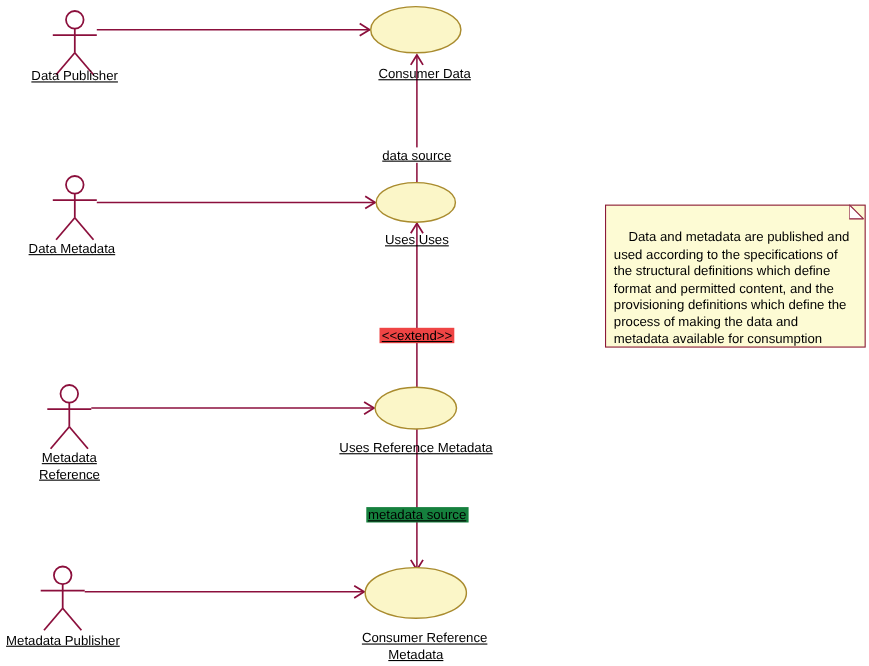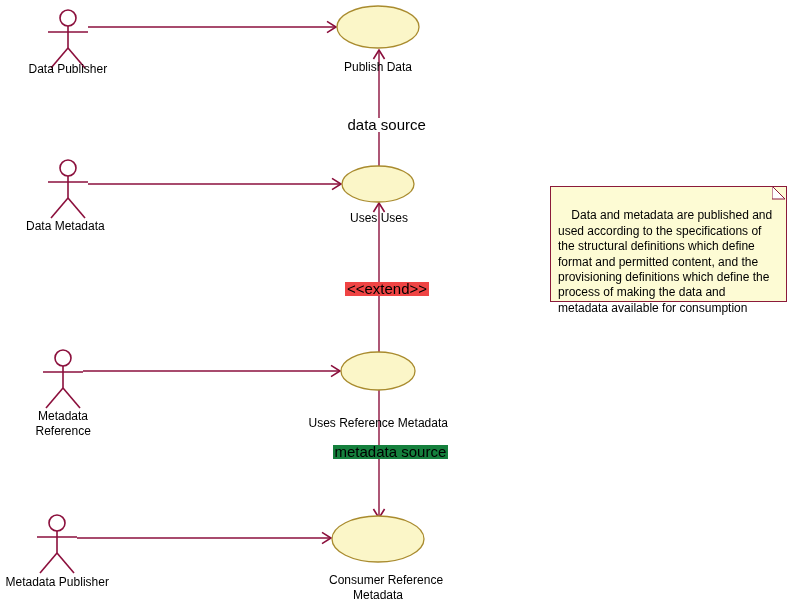--- a/index.html
+++ b/index.html
@@ -27,31 +27,33 @@
     height: 605px;
   }
   .label {
     position: absolute;
     font-family: "Liberation Sans", sans-serif;
     font-size: 12px;
     color: #000000;
     text-align: right;
     white-space: pre;
     line-height: 14px;
+    text-decoration: underline;
   }
   .actor-label {
     font-size: 12px;
   }
   .usecase-label {
     font-size: 12px;
   }
   .edge-label {
-    font-size: 15px;
+    font-size: 12px;
     background: #ffffff;
     padding: 0 2px;
+    margin-top: 16px;
   }
   .note {
     position: absolute;
     box-sizing: border-box;
     background: #FDFBD4;
     border: 1px solid #8B1A3A;
     font-family: "Liberation Sans", sans-serif;
     font-size: 12px;
     line-height: 15.4px;
     color: #000000;
@@ -143,28 +145,28 @@
 
   <div id="labels-layer">
       <div class="label actor-label" style="left: 28.5px; top: 62px; width: auto; white-space: pre;">Data Publisher</div>
       <div class="label actor-label" style="left: 26px; top: 219px; width: auto; white-space: pre;">Data Metadata</div>
       <div class="label actor-label" style="left: 38px; top: 409px; width: auto; white-space: pre;">Metadata</div>
       <div class="label actor-label" style="left: 35.5px; top: 424px; width: auto; white-space: pre;">Reference</div>
       <div class="label actor-label" style="left: 5.5px; top: 575px; width: auto; white-space: pre;">Metadata Publisher</div>
       <div class="label edge-label" style="left: 345.5px; top: 118px; width: auto; white-space: pre; background: rgb(255, 255, 255);">data source</div>
       <div class="label edge-label" style="left: 345px; top: 282px; width: auto; white-space: pre; background: #ef4444;">&lt;&lt;extend&gt;&gt;</div>
       <div class="label edge-label" style="left: 332.5px; top: 445px; width: auto; white-space: pre; background: #15803d;">metadata source</div>
-      <div class="label usecase-label" style="left: 344px; top: 60px; width: auto; white-space: pre;">Publish Data</div>
+      <div class="label usecase-label" style="left: 344px; top: 60px; width: auto; white-space: pre;">Consumer Data</div>
       <div class="label usecase-label" style="left: 350px; top: 211px; width: auto; white-space: pre;">Uses Uses</div>
-      <div class="label usecase-label" style="left: 308.5px; top: 400px; width: auto; white-space: pre; margin-top: 16px;">Uses Reference Metadata</div>
+      <div class="label usecase-label" style="left: 308.5px; top: 400px; width: auto; white-space: pre;">Uses Reference Metadata</div>
       <div class="label usecase-label" style="left: 329px; top: 573px; width: auto; white-space: pre;">Consumer Reference</div>
       <div class="label usecase-label" style="left: 353px; top: 588px; width: auto; white-space: pre;">Metadata</div>
     </div>
 
-  <div class="note" id="note-box" style="left: 550px; top: 186px; width: 237px; height: 116px; background: rgb(253, 251, 212); border-color: rgb(139, 26, 58);">
+  <div class="note" id="note-box" style="left: 550px; top: 186px; width: 237px; height: 130px; background: rgb(253, 251, 212); border-color: rgb(139, 26, 58);">
     <span>Data and metadata are published and used according to the specifications of the structural definitions which define format and permitted content, and the provisioning definitions which define the process of making the data and metadata available for consumption</span>
   <svg width="15" height="15" style="position: absolute; right: -1px; top: -1px;">
         <path d="M 0,0 L 13,13 L 0,13 Z" fill="#ffffff" stroke="none"></path>
         <path d="M 0,0 L 13,13" fill="none" stroke="#8B1A3A" stroke-width="1"></path>
         <path d="M 0,0 L 0,13 L 13,13" fill="none" stroke="#8B1A3A" stroke-width="1"></path>
       </svg></div>
 
 </div>
 
 </body></html>

